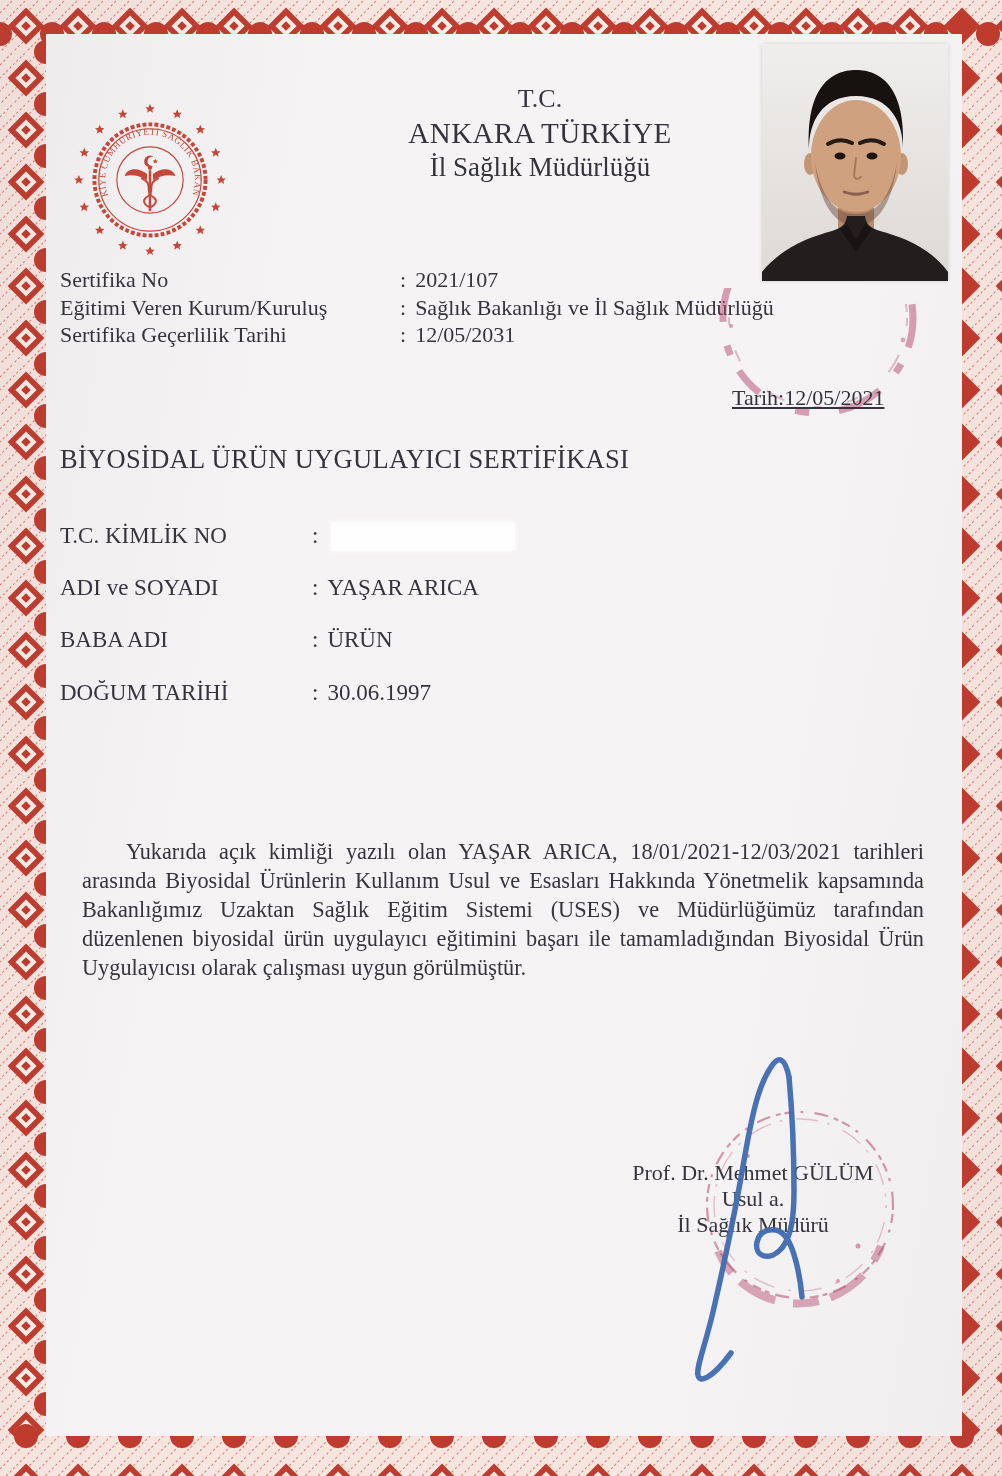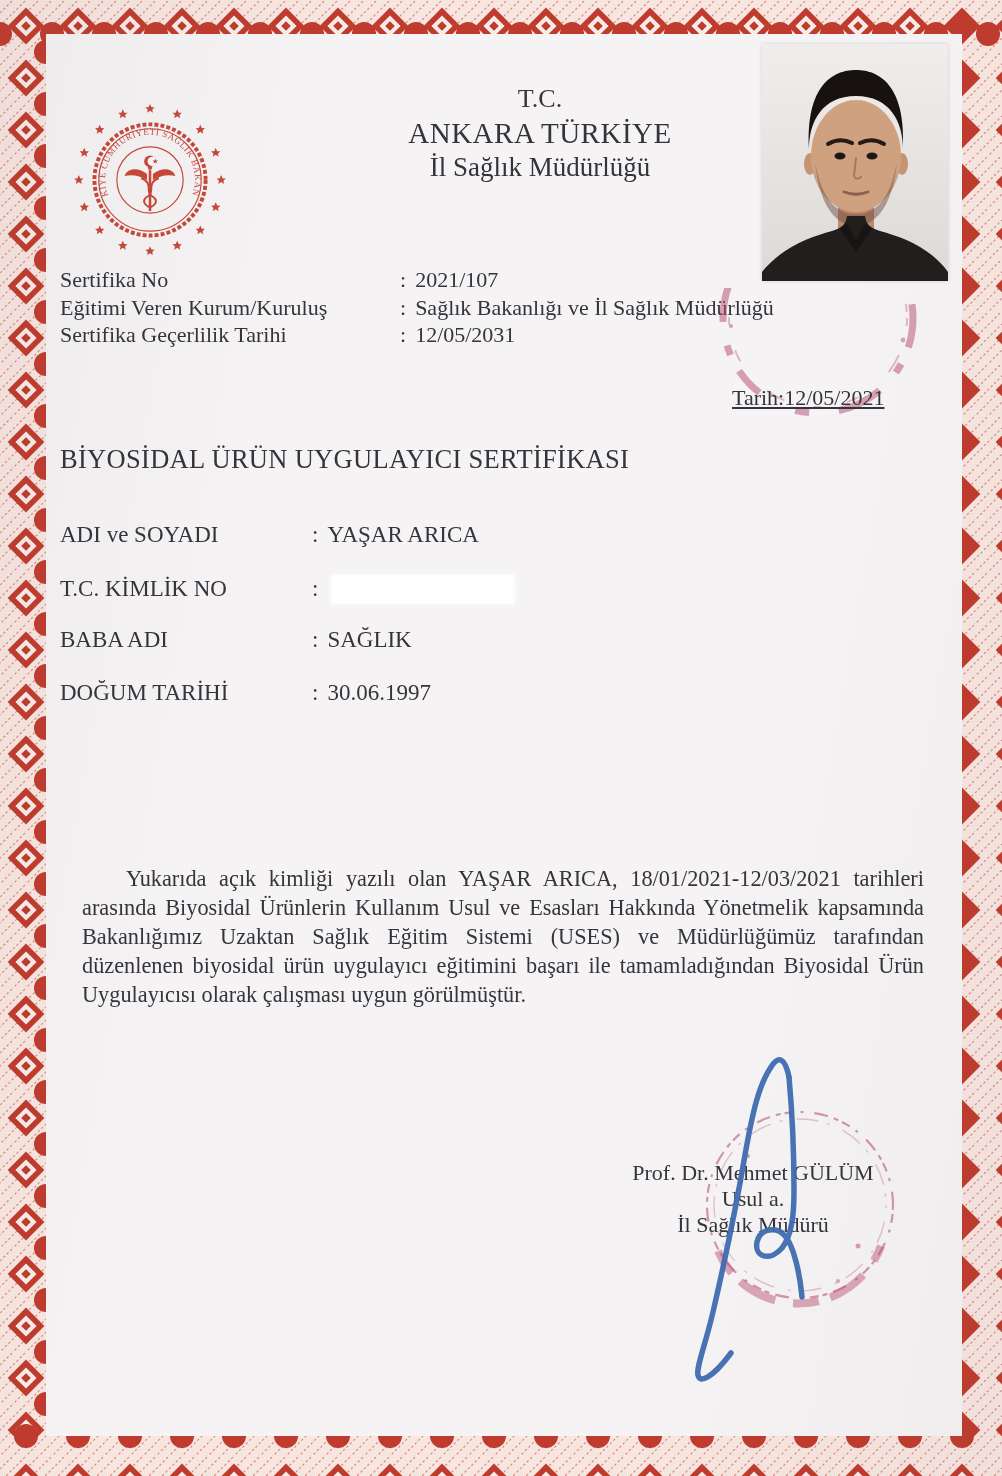--- a/index.html
+++ b/index.html
@@ -20,21 +20,21 @@
   .colon{display:inline-block;margin-right:9px;}
   .tarih{position:absolute;left:732px;top:385px;z-index:3;font-size:22px;text-decoration:underline;}
   .stamp-top{position:absolute;left:695px;top:288px;z-index:2;}
   .title{position:absolute;left:60px;top:444px;width:912px;text-align:left;z-index:2;
          font-size:26.5px;letter-spacing:.3px;}
   .person{position:absolute;left:60px;top:522px;z-index:2;font-size:23px;white-space:nowrap;}
   .person .row{height:52.5px;}
   .person .pl{display:inline-block;width:252px;}
   .redaction{display:inline-block;width:184px;height:29px;background:#fefefe;border-radius:2px;
              box-shadow:0 0 6px rgba(255,255,255,.95);vertical-align:-8px;margin-left:4px;}
-  .bodytext{position:absolute;left:82px;top:864px;width:842px;z-index:2;margin:0;
+  .bodytext{position:absolute;left:82px;top:837px;width:842px;z-index:2;margin:0;
             font-size:22.3px;line-height:29px;text-align:justify;text-indent:44px;}
   .sig-text{position:absolute;left:608px;top:1160px;width:290px;text-align:center;z-index:2;
             font-size:22px;line-height:26px;}
   .stamp-bottom{position:absolute;left:688px;top:1096px;z-index:3;}
   .signature{position:absolute;left:640px;top:1048px;z-index:4;}
 </style>
 </head>
 <body>
 
 <div class="page">
@@ -259,27 +259,27 @@
     </g>
     <circle cx="36" cy="38" r="2" fill="#b5486d" opacity="0.5"></circle>
     <circle cx="208" cy="52" r="2.4" fill="#b5486d" opacity="0.45"></circle>
   </svg>
   <div class="tarih">Tarih:12/05/2021</div>
 
   <div class="title">BİYOSİDAL ÜRÜN UYGULAYICI SERTİFİKASI</div>
 
   <div class="person">
     <div class="row">
+      <span class="pl">T.C. KİMLİK NO</span><span class="colon">:</span><span class="redaction"></span>
+    </div>
+    <div class="row">
       <span class="pl">ADI ve SOYADI</span><span class="colon">:</span><span>YAŞAR ARICA</span>
     </div>
     <div class="row">
-      <span class="pl">T.C. KİMLİK NO</span><span class="colon">:</span><span class="redaction"></span>
-    </div>
-    <div class="row">
-      <span class="pl">BABA ADI</span><span class="colon">:</span><span>SAĞLIK</span>
+      <span class="pl">BABA ADI</span><span class="colon">:</span><span>ÜRÜN</span>
     </div>
     <div class="row">
       <span class="pl">DOĞUM TARİHİ</span><span class="colon">:</span><span>30.06.1997</span>
     </div>
   </div>
 
   <p class="bodytext">Yukarıda açık kimliği yazılı olan YAŞAR ARICA, 18/01/2021-12/03/2021 tarihleri arasında Biyosidal Ürünlerin Kullanım Usul ve Esasları Hakkında Yönetmelik kapsamında Bakanlığımız Uzaktan Sağlık Eğitim Sistemi (USES) ve Müdürlüğümüz tarafından düzenlenen biyosidal ürün uygulayıcı eğitimini başarı ile tamamladığından Biyosidal Ürün Uygulayıcısı olarak çalışması uygun görülmüştür.</p>
 
   <svg class="stamp-bottom" width="225" height="220">
     <g fill="none" stroke="#b5486d">

